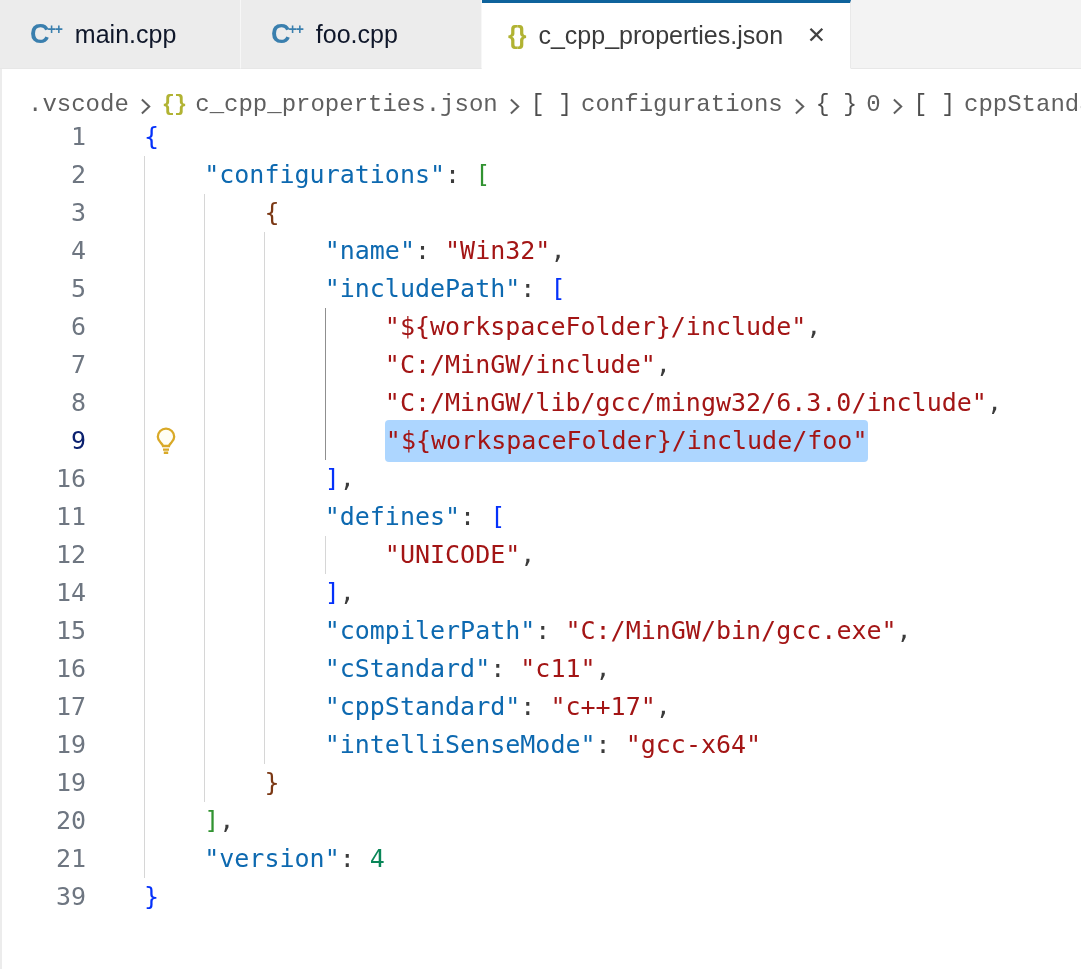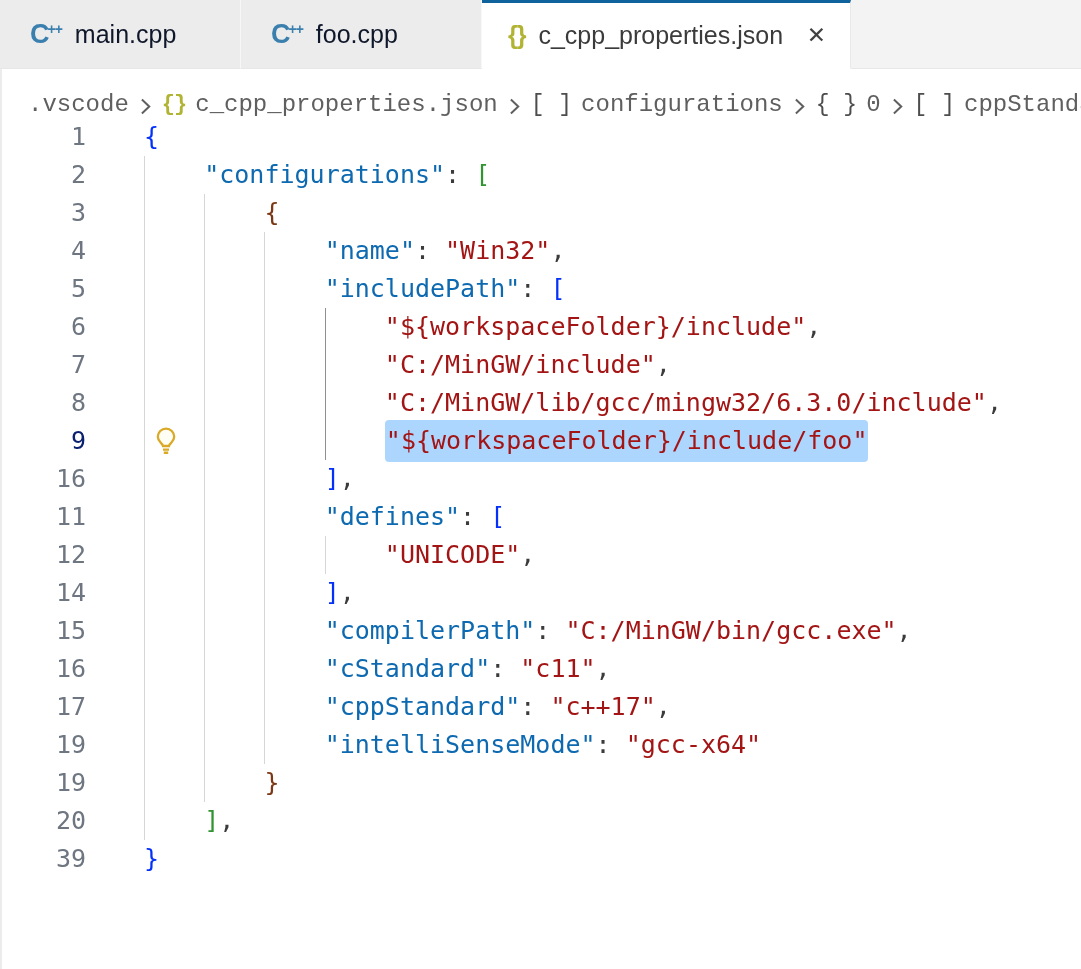--- a/index.html
+++ b/index.html
@@ -136,15 +136,16 @@
       <div class="line"><span class="ln">16</span><i class="guide" style="left: calc(0ch + 142px);"></i><i class="guide" style="left: calc(4ch + 142px);"></i><i class="guide" style="left: calc(8ch + 142px);"></i><span class="content"><span class="t-punct">            </span><span class="t-b1">]</span><span class="t-punct">,</span></span></div>
       <div class="line"><span class="ln">11</span><i class="guide" style="left: calc(0ch + 142px);"></i><i class="guide" style="left: calc(4ch + 142px);"></i><i class="guide" style="left: calc(8ch + 142px);"></i><span class="content"><span class="t-punct">            </span><span class="t-key">"defines"</span><span class="t-punct">: </span><span class="t-b1">[</span></span></div>
       <div class="line"><span class="ln">12</span><i class="guide" style="left: calc(0ch + 142px);"></i><i class="guide" style="left: calc(4ch + 142px);"></i><i class="guide" style="left: calc(8ch + 142px);"></i><i class="guide" style="left: calc(12ch + 142px);"></i><span class="content"><span class="t-punct">                </span><span class="t-str">"UNICODE"</span><span class="t-punct">,</span></span></div>
       <div class="line"><span class="ln">14</span><i class="guide" style="left: calc(0ch + 142px);"></i><i class="guide" style="left: calc(4ch + 142px);"></i><i class="guide" style="left: calc(8ch + 142px);"></i><span class="content"><span class="t-punct">            </span><span class="t-b1">]</span><span class="t-punct">,</span></span></div>
       <div class="line"><span class="ln">15</span><i class="guide" style="left: calc(0ch + 142px);"></i><i class="guide" style="left: calc(4ch + 142px);"></i><i class="guide" style="left: calc(8ch + 142px);"></i><span class="content"><span class="t-punct">            </span><span class="t-key">"compilerPath"</span><span class="t-punct">: </span><span class="t-str">"C:/MinGW/bin/gcc.exe"</span><span class="t-punct">,</span></span></div>
       <div class="line"><span class="ln">16</span><i class="guide" style="left: calc(0ch + 142px);"></i><i class="guide" style="left: calc(4ch + 142px);"></i><i class="guide" style="left: calc(8ch + 142px);"></i><span class="content"><span class="t-punct">            </span><span class="t-key">"cStandard"</span><span class="t-punct">: </span><span class="t-str">"c11"</span><span class="t-punct">,</span></span></div>
       <div class="line"><span class="ln">17</span><i class="guide" style="left: calc(0ch + 142px);"></i><i class="guide" style="left: calc(4ch + 142px);"></i><i class="guide" style="left: calc(8ch + 142px);"></i><span class="content"><span class="t-punct">            </span><span class="t-key">"cppStandard"</span><span class="t-punct">: </span><span class="t-str">"c++17"</span><span class="t-punct">,</span></span></div>
       <div class="line"><span class="ln">19</span><i class="guide" style="left: calc(0ch + 142px);"></i><i class="guide" style="left: calc(4ch + 142px);"></i><i class="guide" style="left: calc(8ch + 142px);"></i><span class="content"><span class="t-punct">            </span><span class="t-key">"intelliSenseMode"</span><span class="t-punct">: </span><span class="t-str">"gcc-x64"</span></span></div>
       <div class="line"><span class="ln">19</span><i class="guide" style="left: calc(0ch + 142px);"></i><i class="guide" style="left: calc(4ch + 142px);"></i><span class="content"><span class="t-punct">        </span><span class="t-b3">}</span></span></div>
       <div class="line"><span class="ln">20</span><i class="guide" style="left: calc(0ch + 142px);"></i><span class="content"><span class="t-punct">    </span><span class="t-b2">]</span><span class="t-punct">,</span></span></div>
+      <div class="line"><span class="ln">21</span><i class="guide" style="left: calc(0ch + 142px);"></i><span class="content"><span class="t-punct">    </span><span class="t-key">"version"</span><span class="t-punct">: </span><span class="t-num">4</span></span></div>
       <div class="line"><span class="ln">39</span><span class="content"><span class="t-b1">}</span></span></div>
     </div>
 </div>
 
 </body></html>

